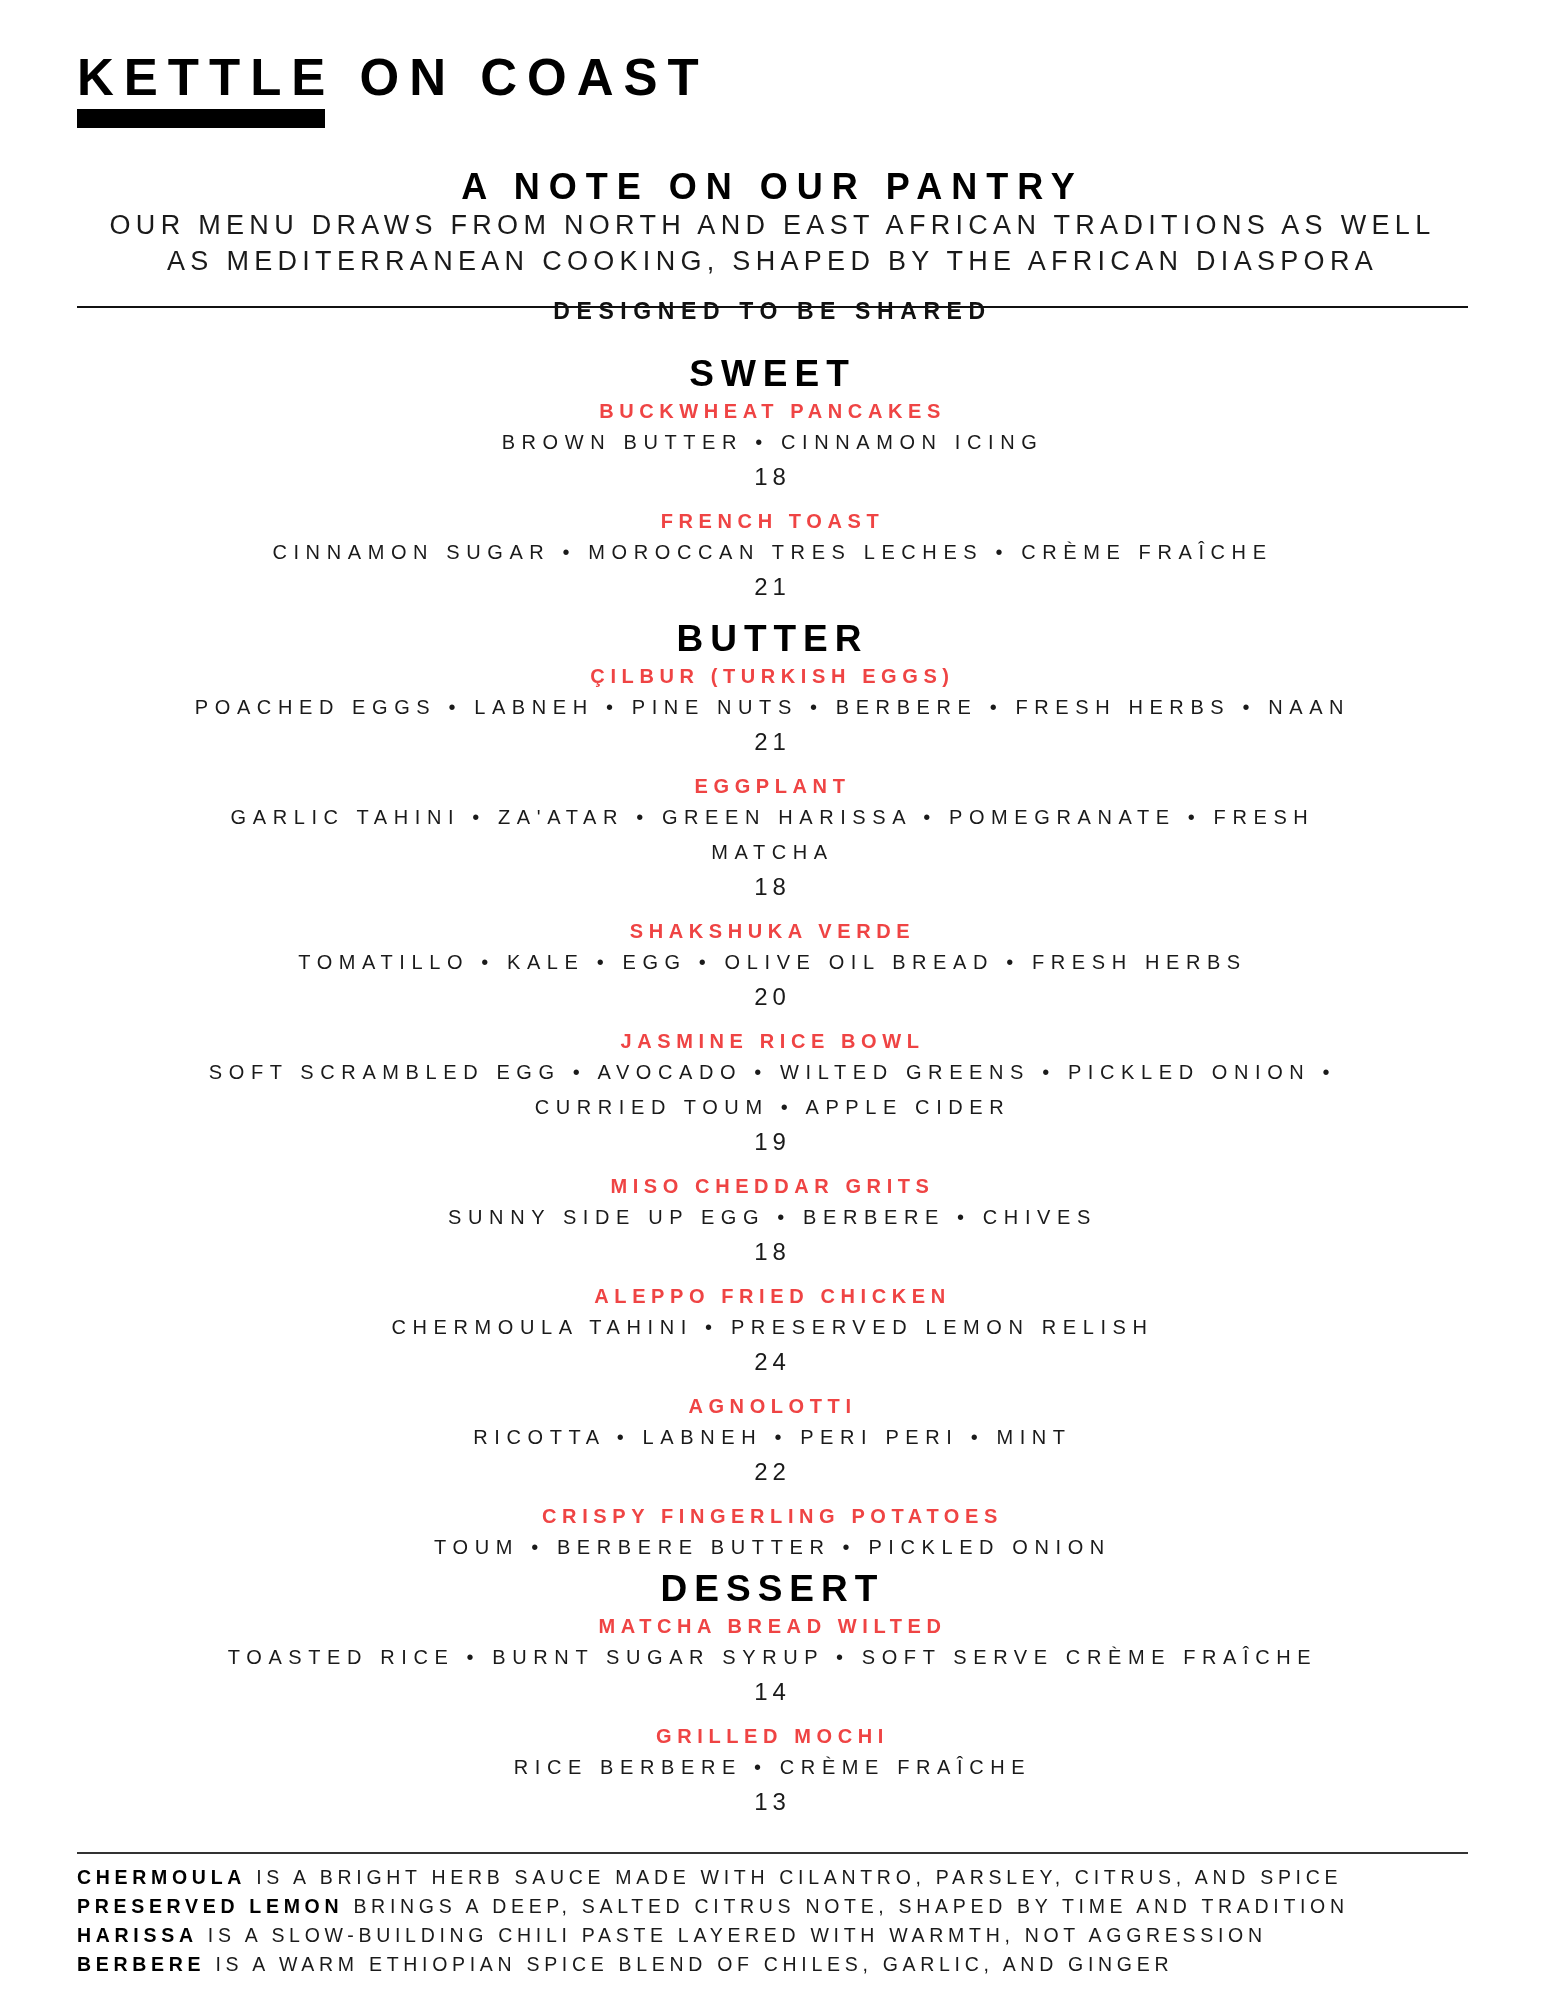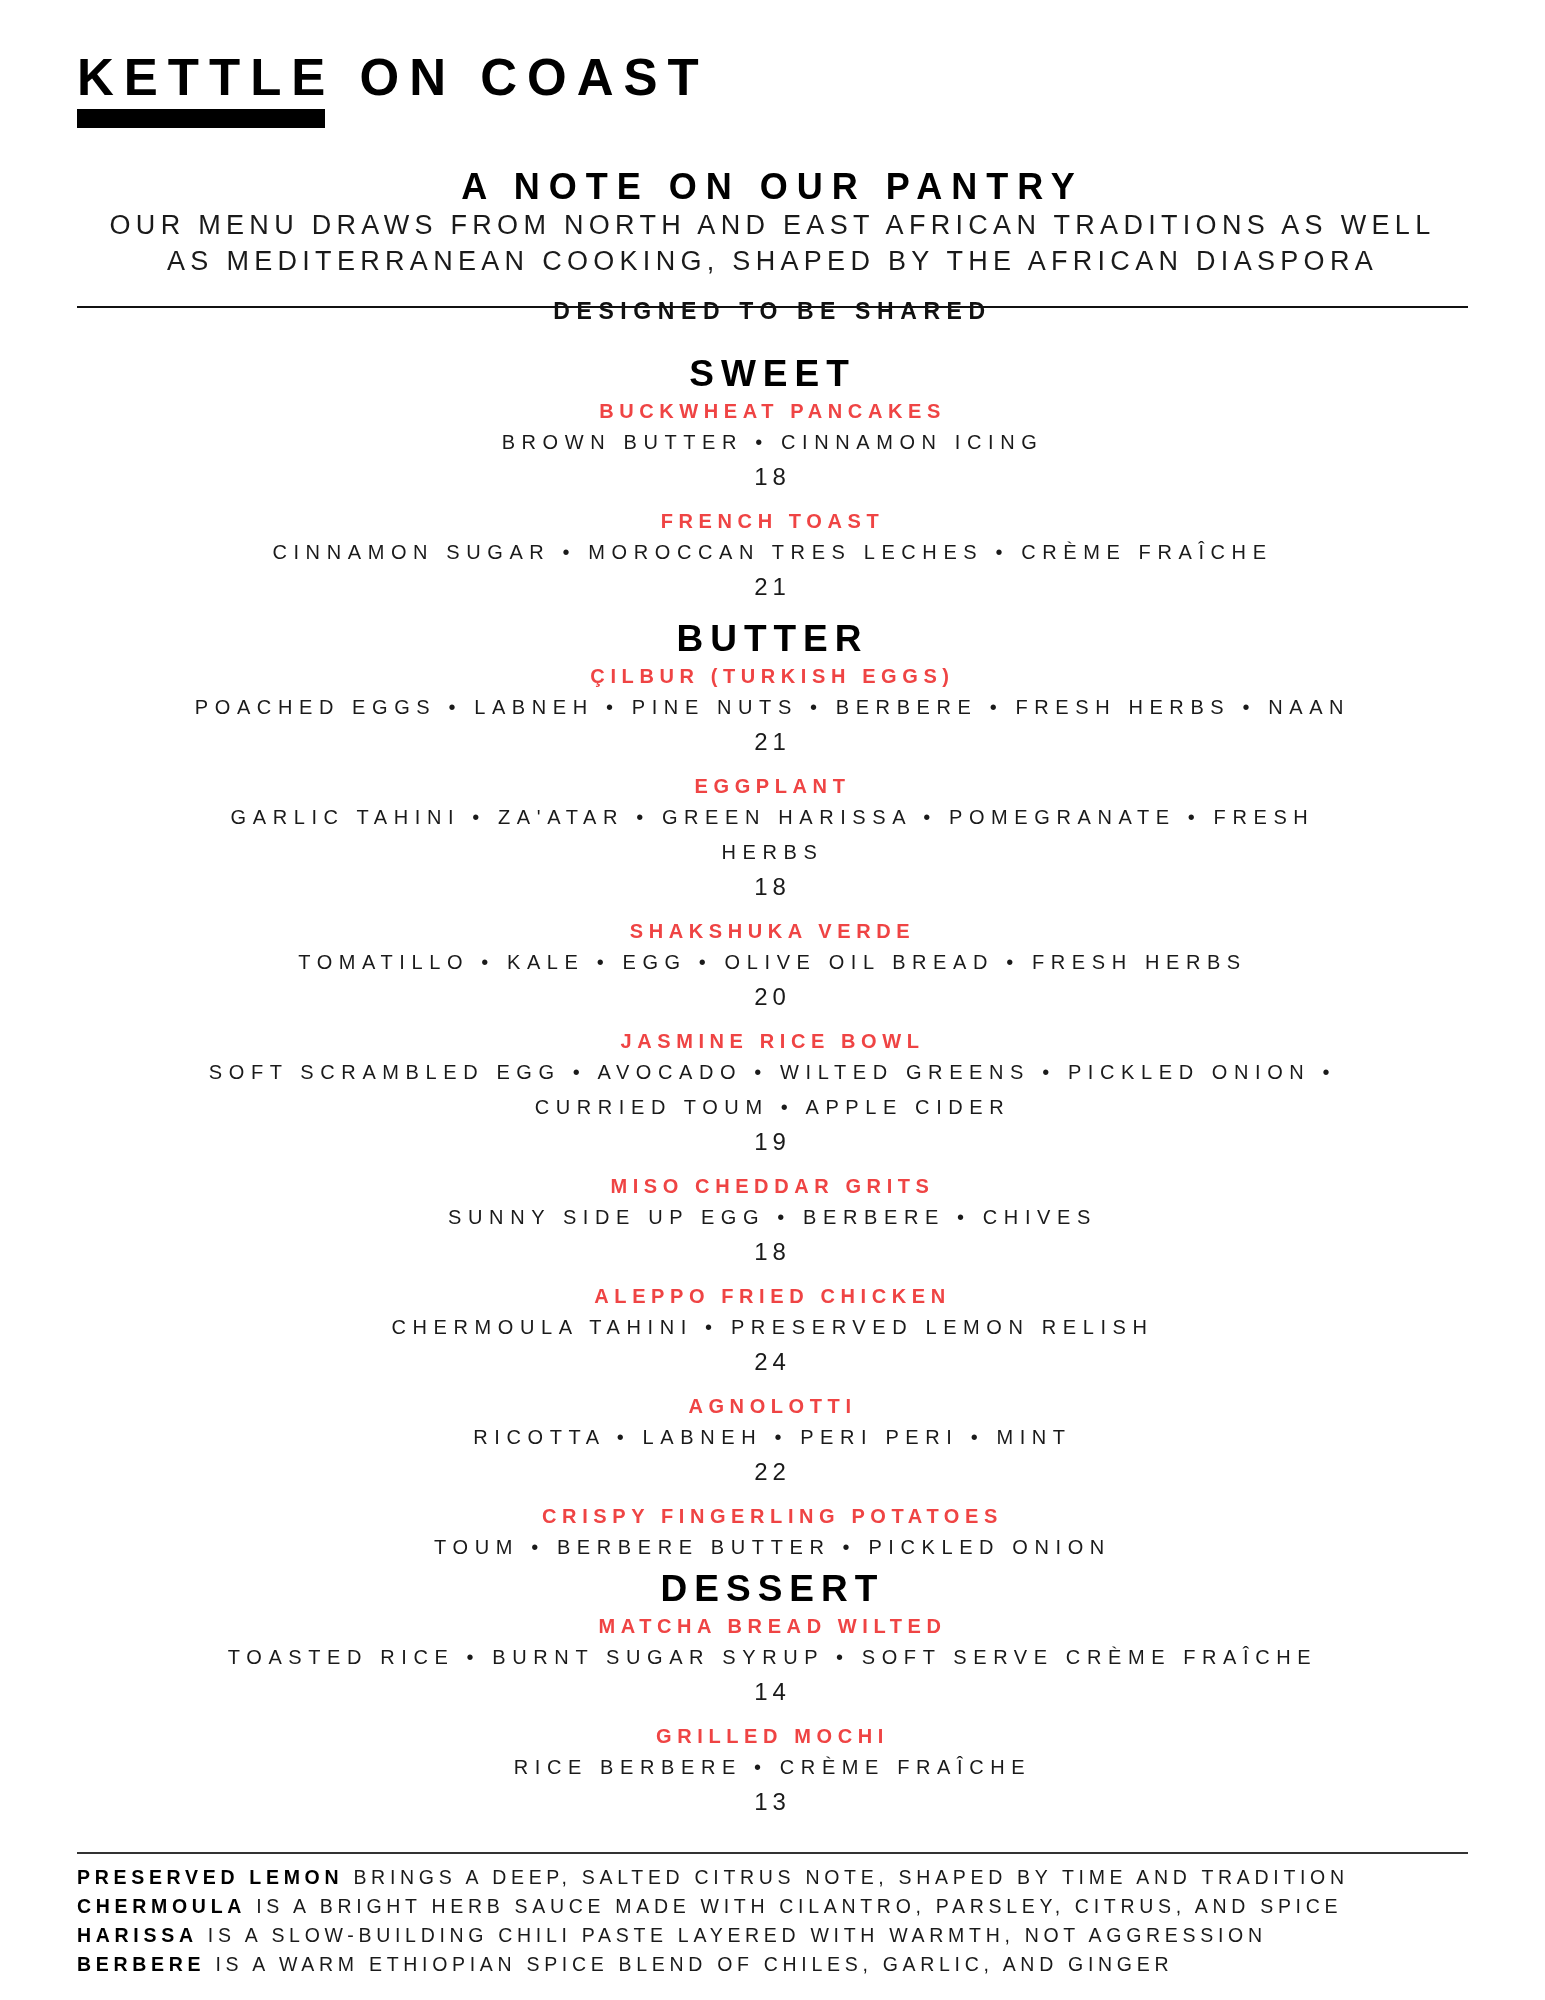--- a/index.html
+++ b/index.html
@@ -91,21 +91,21 @@
       <div class="section-title">BUTTER</div>
       <div class="items">
         <div class="item">
           <div class="item-name">ÇILBUR (TURKISH EGGS)</div>
           <div class="item-desc">POACHED EGGS • LABNEH • PINE NUTS • BERBERE • FRESH HERBS • NAAN</div>
           <div class="item-price">21</div>
         </div>
         <div class="item">
           <div class="item-name">EGGPLANT</div>
           <div class="item-desc">GARLIC TAHINI • ZA'ATAR • GREEN HARISSA • POMEGRANATE • FRESH</div>
-          <div class="item-desc">HERBS</div>
+          <div class="item-desc">MATCHA</div>
           <div class="item-price">18</div>
         </div>
         <div class="item">
           <div class="item-name">SHAKSHUKA VERDE</div>
           <div class="item-desc">TOMATILLO • KALE • EGG • OLIVE OIL BREAD • FRESH HERBS</div>
           <div class="item-price">20</div>
         </div>
         <div class="item">
           <div class="item-name">JASMINE RICE BOWL</div>
           <div class="item-desc">SOFT SCRAMBLED EGG • AVOCADO • WILTED GREENS • PICKLED ONION •</div>
@@ -146,17 +146,17 @@
           <div class="item-desc">RICE BERBERE • CRÈME FRAÎCHE</div>
           <div class="item-price">13</div>
         </div>
       </div>
     </div>
   </div>
 
 <div class="abs rule rule-bottom"></div>
 
 <div class="abs glossary" id="glossary">
+    <div class="gloss-line"><span class="gloss-term">CHERMOULA</span> <span class="gloss-def">IS A BRIGHT HERB SAUCE MADE WITH CILANTRO, PARSLEY, CITRUS, AND SPICE</span></div>
     <div class="gloss-line"><span class="gloss-term">PRESERVED LEMON</span> <span class="gloss-def">BRINGS A DEEP, SALTED CITRUS NOTE, SHAPED BY TIME AND TRADITION</span></div>
-    <div class="gloss-line"><span class="gloss-term">CHERMOULA</span> <span class="gloss-def">IS A BRIGHT HERB SAUCE MADE WITH CILANTRO, PARSLEY, CITRUS, AND SPICE</span></div>
     <div class="gloss-line"><span class="gloss-term">HARISSA</span> <span class="gloss-def">IS A SLOW-BUILDING CHILI PASTE LAYERED WITH WARMTH, NOT AGGRESSION</span></div>
     <div class="gloss-line"><span class="gloss-term">BERBERE</span> <span class="gloss-def">IS A WARM ETHIOPIAN SPICE BLEND OF CHILES, GARLIC, AND GINGER</span></div>
   </div>
 
 </body></html>

